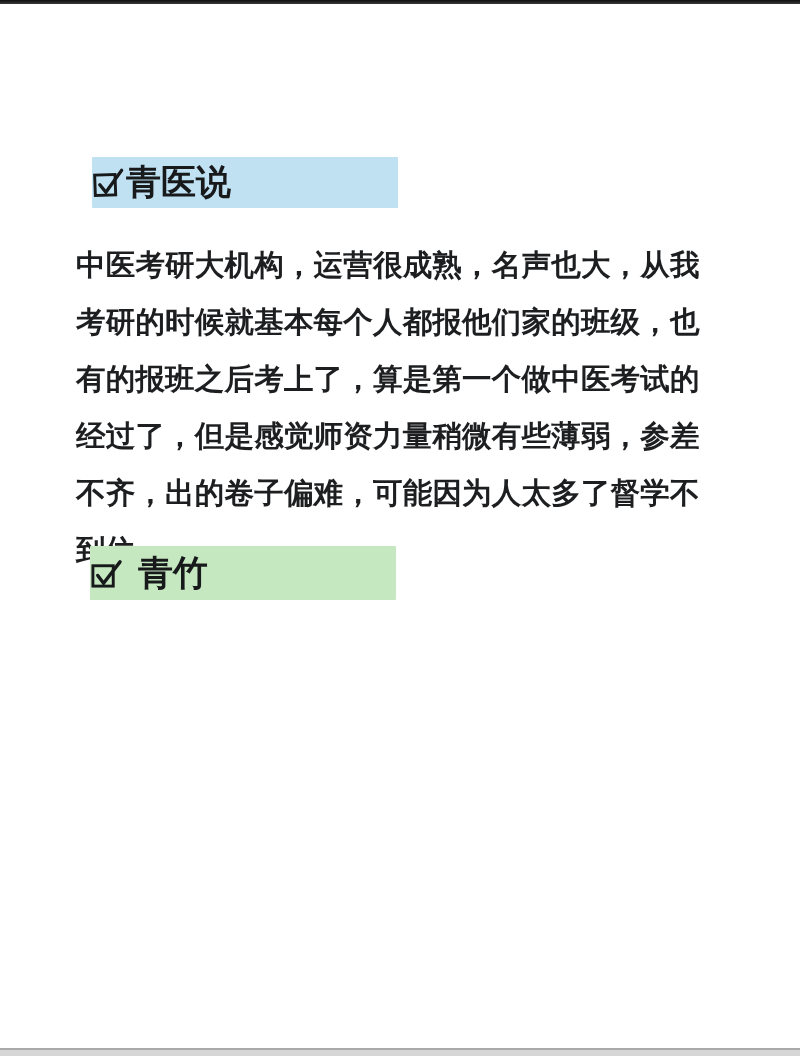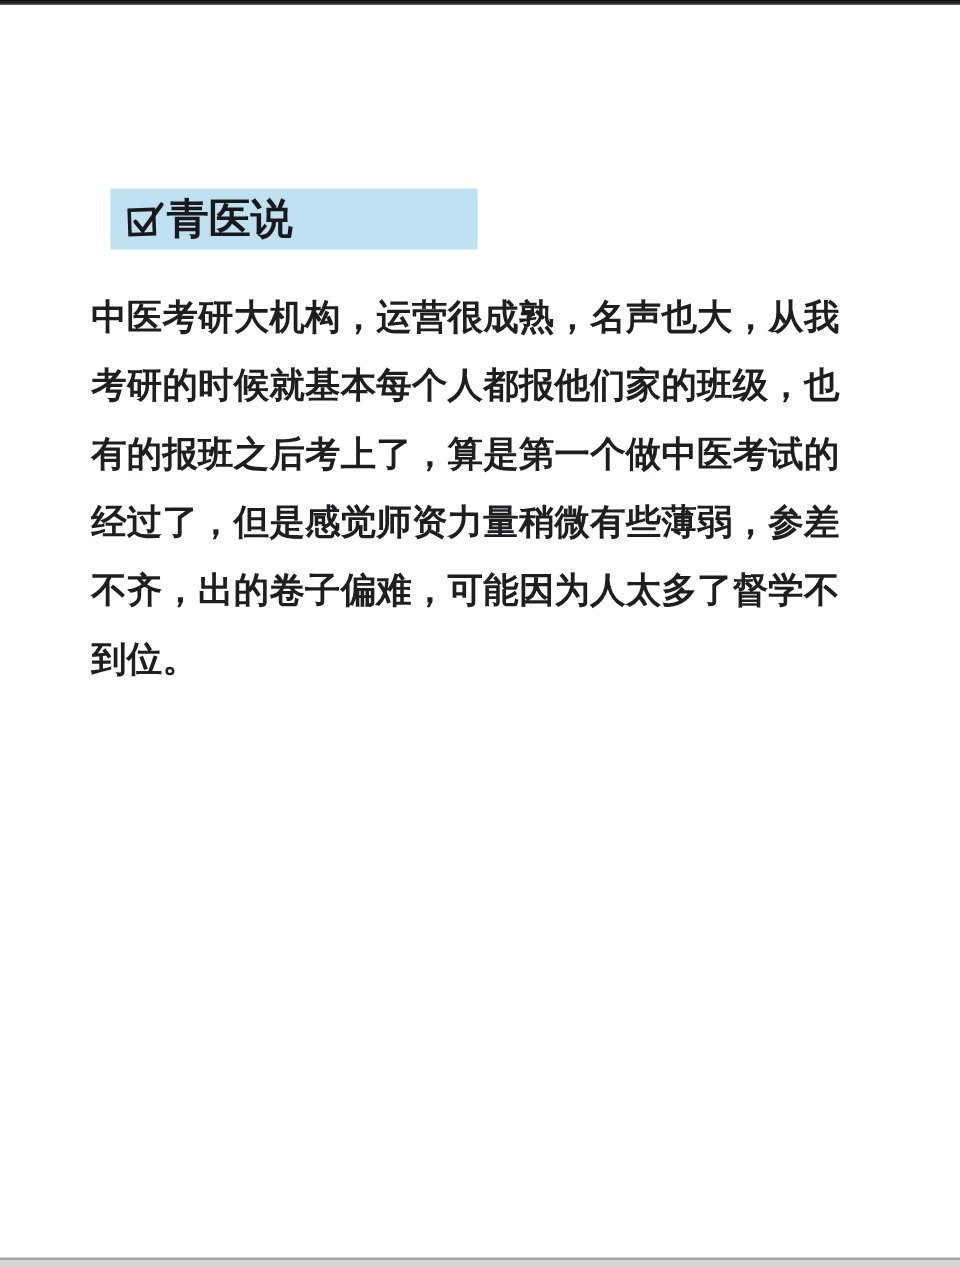--- a/index.html
+++ b/index.html
@@ -29,21 +29,20 @@
     border-top: 2px solid #a9a9a9;
     box-sizing: border-box;
   }
   .badge {
     position: absolute;
     display: flex;
     align-items: center;
     box-sizing: border-box;
     width: 306px;
     border-radius: 1px;
-    padding-left: 13px;
     color: #17191b;
     font-size: 35px;
     font-weight: 700;
   }
   .badge-blue {
     left: 92px; top: 157px;
     height: 51px;
     background: #bfe1f2;
   }
   .badge-green {
@@ -90,16 +89,25 @@
     <span class="badge-label">青医说</span>
   </div>
 
   <p class="para para-1">中医考研大机构，运营很成熟，名声也大，从我
 考研的时候就基本每个人都报他们家的班级，也
 有的报班之后考上了，算是第一个做中医考试的
 经过了，但是感觉师资力量稍微有些薄弱，参差
 不齐，出的卷子偏难，可能因为人太多了督学不
 到位。</p>
 
+  <div class="badge badge-green">
+    <span class="cb">
+      <svg width="31" height="31" viewBox="0 0 32 30" xmlns="http://www.w3.org/2000/svg">
+        <rect x="3" y="7" width="21" height="21" fill="none" stroke="#17191b" stroke-width="3"></rect>
+        <path d="M8 17 L14 25 L31 3" fill="none" stroke="#17191b" stroke-width="3.5" stroke-linecap="round" stroke-linejoin="miter"></path>
+      </svg>
+    </span>
+    <span class="badge-label">青竹</span>
+  </div>
 
 
   <div class="bottom-bar"></div>
 </div>
 
 </body></html>

